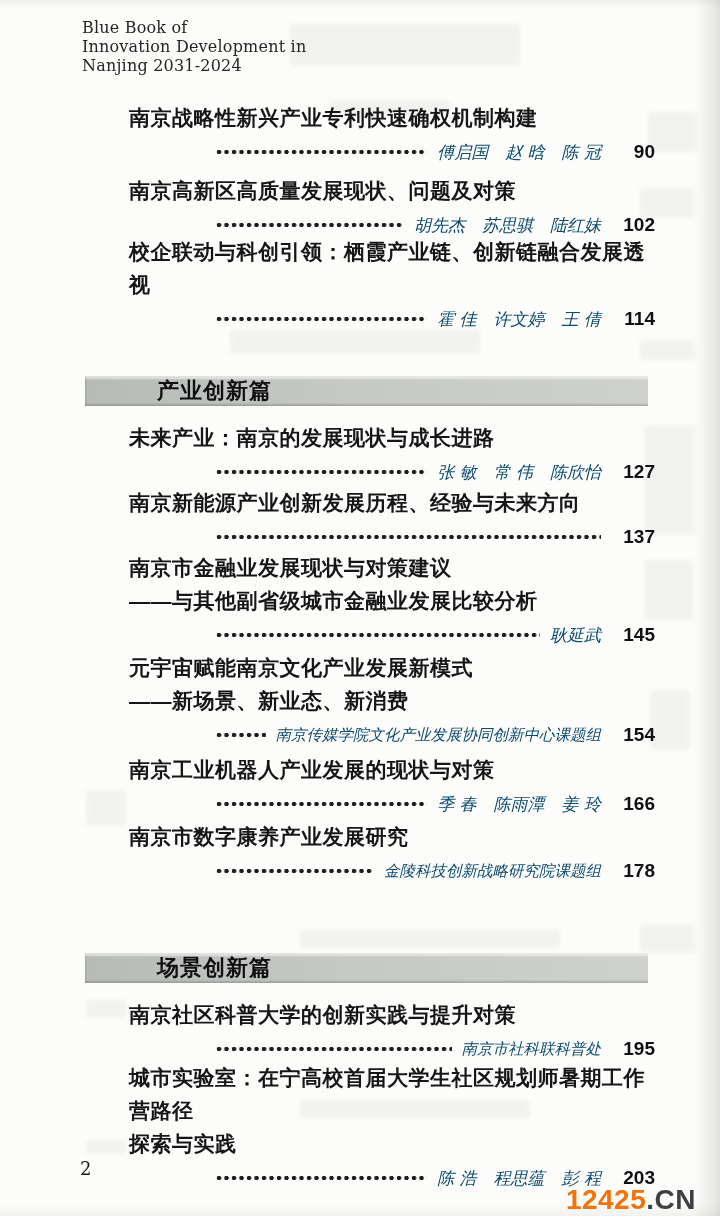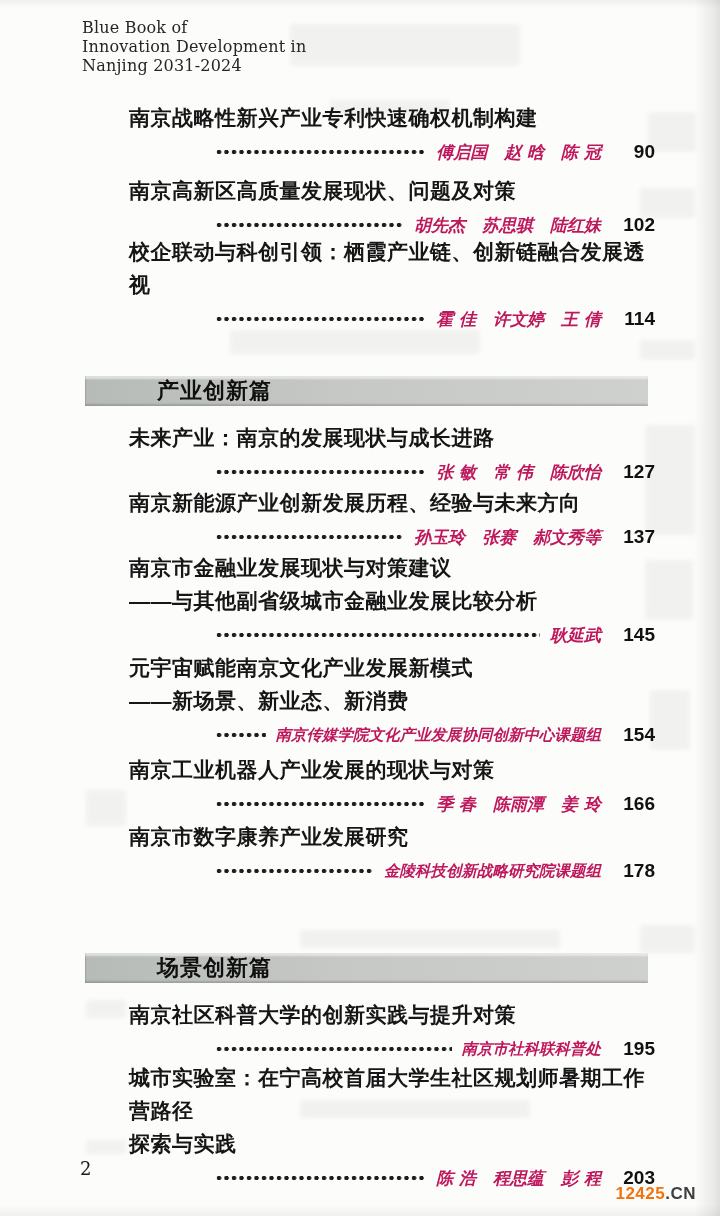--- a/index.html
+++ b/index.html
@@ -21,32 +21,32 @@
     font-family:"DejaVu Serif","Liberation Serif",serif;
     font-size:16px;line-height:19px;color:#262626;letter-spacing:.2px;}
 
   .entry{position:absolute;left:85px;width:570px;}
   .title{margin-left:44px;font-size:21px;line-height:33px;font-weight:700;color:#161616;letter-spacing:.5px;}
   .lead{display:flex;align-items:center;margin:5px 0 0 130px;height:26px;}
   .dots{flex:1 1 auto;height:26px;
     background-image:radial-gradient(circle at 4px 13px,#1d1d1d 2px,rgba(0,0,0,0) 2.5px);
     background-size:7.5px 26px;background-repeat:repeat-x;}
   .authors{flex:0 0 auto;font-family:"DejaVu Serif","Liberation Serif",serif;font-style:italic;
-    font-size:17px;color:#be185d;padding-left:10px;white-space:pre-wrap;font-weight:bold;}
+    font-size:17px;color:#0c4a6e;padding-left:10px;white-space:pre-wrap;}
   .authors.small{font-size:15.5px;}
   .pg{flex:0 0 auto;width:54px;text-align:right;font-weight:700;font-size:19px;color:#111;}
 
   .section-bar{position:absolute;left:85px;width:563px;height:30px;
     background:linear-gradient(90deg,#b7bbb7 0%,#c5c8c4 45%,#ced1cd 100%);
     box-shadow:inset 0 3px 2px rgba(255,255,255,.55),inset 0 -2px 2px rgba(0,0,0,.16),inset 1px 0 1px rgba(0,0,0,.18);}
   .section-bar .bar-label{margin-left:72px;font-size:22px;font-weight:700;line-height:30px;color:#101010;letter-spacing:1px;}
 
   .folio{position:absolute;left:80px;top:1158px;font-family:"DejaVu Serif","Liberation Serif",serif;
     font-size:18px;font-weight:500;color:#1a1a1a;}
-  .watermark{position:absolute;right:24px;top:1184px;font-size:17px;font-weight:700;letter-spacing:.5px;}
+  .watermark{position:absolute;right:24px;top:1184px;font-size:28px;font-weight:700;letter-spacing:.5px;}
   .wm-num{color:#f2720c;}
   .wm-suffix{color:#3d3f42;}
 </style>
 </head>
 <body>
 
 <div class="page">
 
   <div class="edge-right"></div>
   <div class="edge-bottom"></div>
@@ -111,21 +111,20 @@
       <span class="dots"></span>
       <span class="authors">张 敏　常 伟　陈欣怡</span>
       <span class="pg">127</span>
     </div>
   </div>
 
   <div class="entry" style="top:486px">
     <div class="title">南京新能源产业创新发展历程、经验与未来方向</div>
     <div class="lead">
       <span class="dots"></span>
-      <span class="authors">孙玉玲　张赛　郝文秀等</span>
       <span class="pg">137</span>
     </div>
   </div>
 
   <div class="entry" style="top:551px">
     <div class="title">南京市金融业发展现状与对策建议</div>
     <div class="title">——与其他副省级城市金融业发展比较分析</div>
     <div class="lead">
       <span class="dots"></span>
       <span class="authors">耿延武</span>

